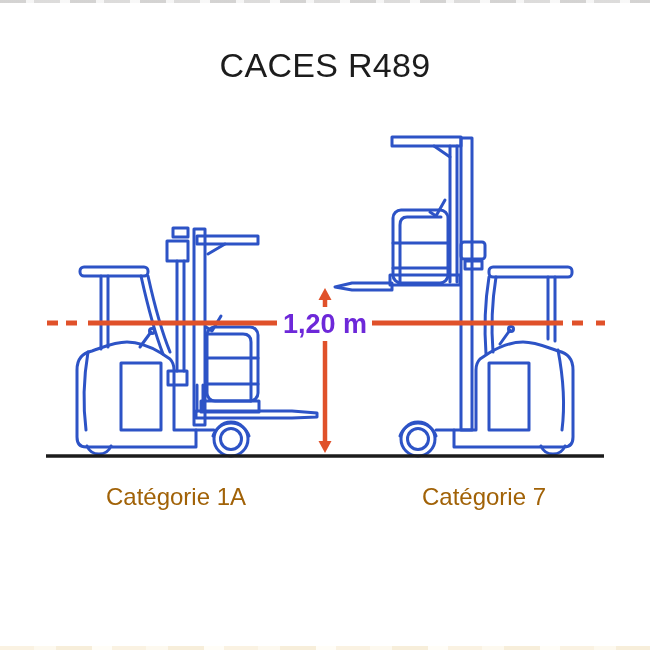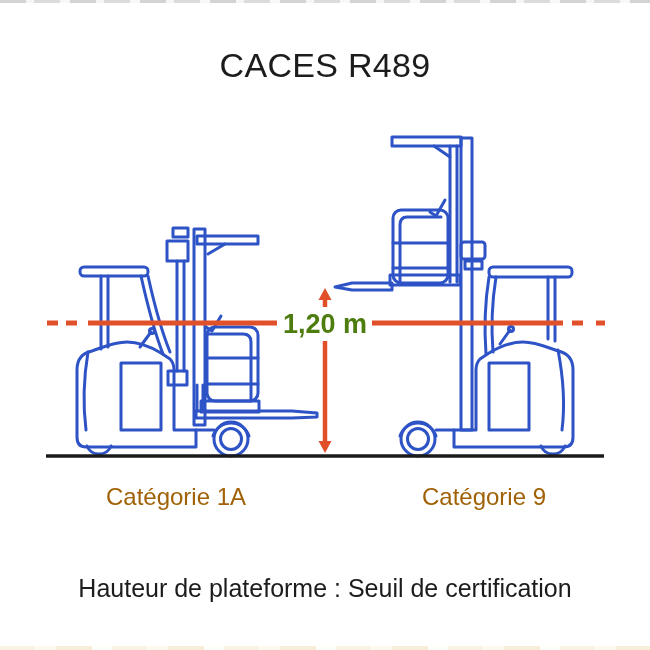--- a/index.html
+++ b/index.html
@@ -7,21 +7,21 @@
     position:relative; width:650px; height:650px; background:#ffffff;
     font-family:"Liberation Sans", sans-serif; overflow:hidden;
   }
   .title {
     position:absolute; top:46px; left:0; width:650px; text-align:center;
     font-size:34px; font-weight:500; letter-spacing:.3px; color:#1c1c1c;
   }
   .diagram-svg { position:absolute; top:0; left:0; }
   .dim-label {
     position:absolute; left:325px; top:324px; transform:translate(-50%,-50%);
-    font-size:27px; font-weight:bold; color:#4d7c0f; white-space:nowrap;
+    font-size:27px; font-weight:bold; color:#6d28d9; white-space:nowrap;
   }
   .cat-label {
     position:absolute; top:483px; transform:translateX(-50%);
     font-size:24px; color:#a16207; white-space:nowrap;
   }
   .cat-left  { left:176px; }
   .cat-right { left:484px; }
   .caption {
     position:absolute; top:574px; left:0; width:650px; text-align:center;
     font-size:25px; color:#1c1c1c;
@@ -173,18 +173,17 @@
     <g stroke="none" fill="#e0512a">
       <polygon points="325,288 318.5,300 331.5,300"></polygon>
       <polygon points="325,453 318.5,441 331.5,441"></polygon>
     </g>
   </svg>
 
   <div class="dim-label">1,20 m</div>
 
   <div class="cat-label cat-left">Catégorie 1A</div>
 
-  <div class="cat-label cat-right">Catégorie 9</div>
+  <div class="cat-label cat-right">Catégorie 7</div>
 
-  <div class="caption">Hauteur de plateforme : Seuil de certification</div>
 
   <div class="edge-bottom"></div>
 </div>
 
 </body></html>

